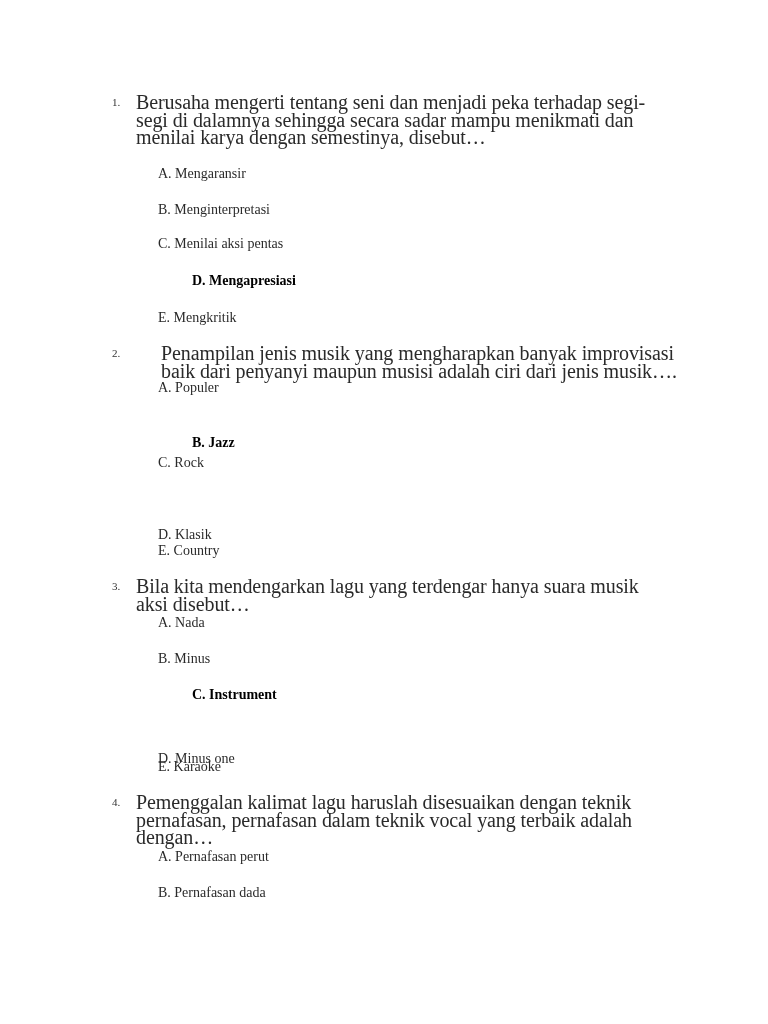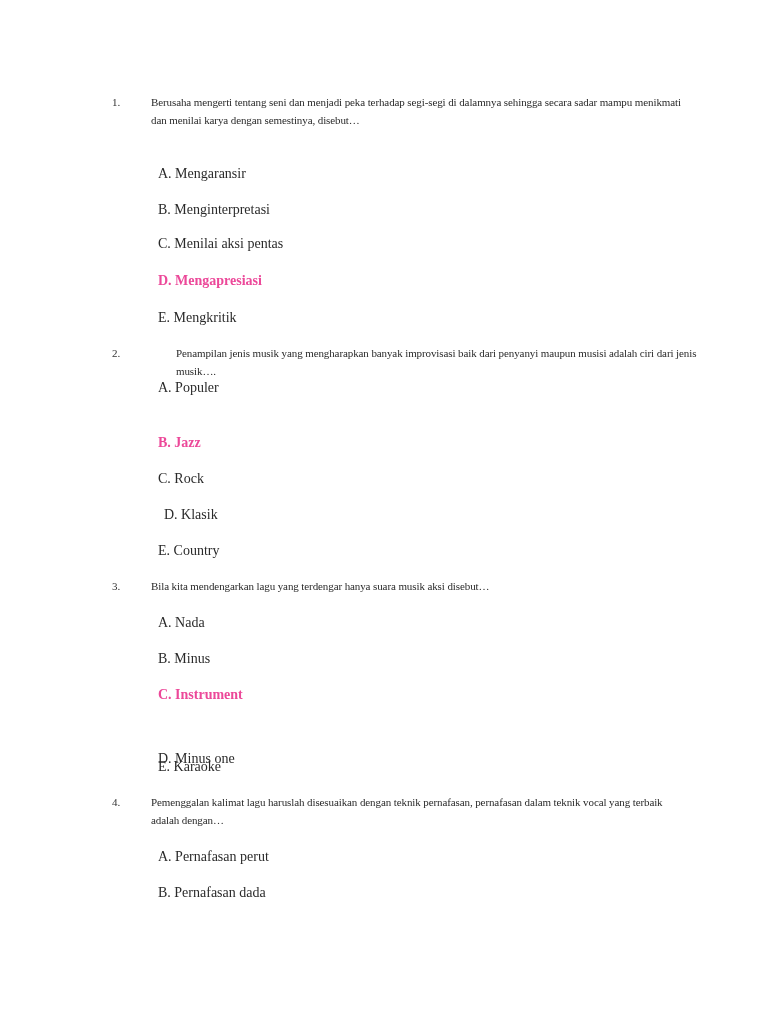--- a/index.html
+++ b/index.html
@@ -29,36 +29,37 @@
     }
     .q-num {
       position: absolute;
       left: 112px;
       top: 2px;
       font-size: 11px;
       color: #333;
     }
     .q-text {
       position: absolute;
-      left: 151px;
+      left: 136px;
       width: 530px;
-      font-size: 11px;
+      font-size: 20px;
       line-height: 17.5px;
       letter-spacing: -0.1px;
     }
     .option {
       position: absolute;
       left: 158px;
       font-size: 14px;
       line-height: 17px;
       white-space: nowrap;
     }
     .option.correct {
       font-weight: bold;
-      color: #ec4899;
+      color: #000000;
+      margin-left: 34px;
     }
   </style>
 </head>
 <body>
 
 <div class="page">
 
   <div class="question" style="top:94px;">
     <span class="q-num">1.</span>
     <div class="q-text" style="top:0;">Berusaha mengerti tentang seni dan menjadi peka terhadap segi-segi di dalamnya sehingga secara sadar mampu menikmati dan menilai karya dengan semestinya, disebut…</div>
@@ -68,22 +69,22 @@
   <div class="option" style="top:235px;text-align:center;">C. Menilai aksi pentas</div>
   <div class="option correct" style="top:272px;">D. Mengapresiasi</div>
   <div class="option" style="top:309px;">E. Mengkritik</div>
 
   <div class="question" style="top:345px;">
     <span class="q-num">2.</span>
     <div class="q-text" style="top:0;margin-left:25px;">Penampilan jenis musik yang mengharapkan banyak improvisasi baik dari penyanyi maupun musisi adalah ciri dari jenis musik….</div>
   </div>
   <div class="option" style="top:379px;">A. Populer</div>
   <div class="option correct" style="top:434px;">B. Jazz</div>
-  <div class="option" style="top:470px;text-align:right;">C. Rock</div>
-  <div class="option" style="top:506px;margin-left:6px;">D. Klasik</div>
+  <div class="option" style="top:454px;text-align:right;">C. Rock</div>
+  <div class="option" style="top:526px;">D. Klasik</div>
   <div class="option" style="top:542px;">E. Country</div>
 
   <div class="question" style="top:578px;">
     <span class="q-num">3.</span>
     <div class="q-text" style="top:0;">Bila kita mendengarkan lagu yang terdengar hanya suara musik aksi disebut…</div>
   </div>
   <div class="option" style="top:614px;">A. Nada</div>
   <div class="option" style="top:650px;">B. Minus</div>
   <div class="option correct" style="top:686px;">C. Instrument</div>
   <div class="option" style="top:750px;">D. Minus one</div>

